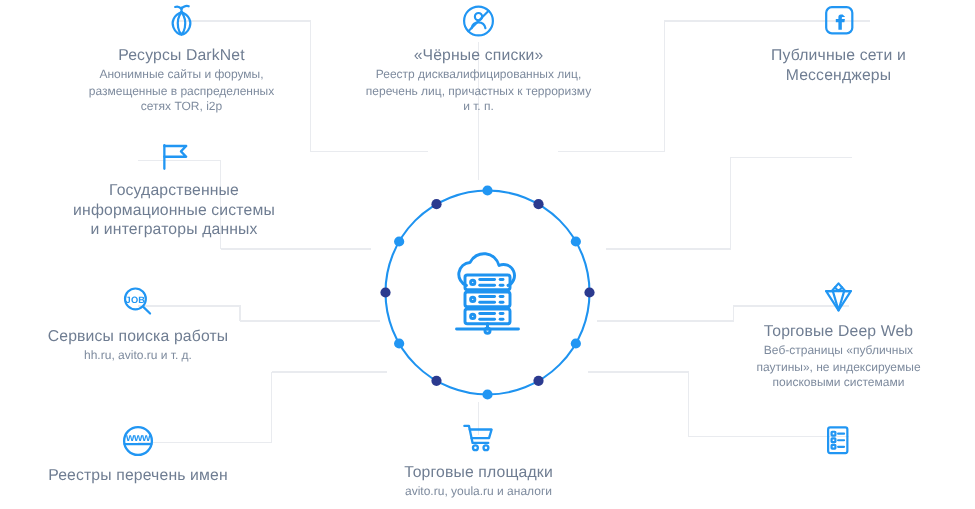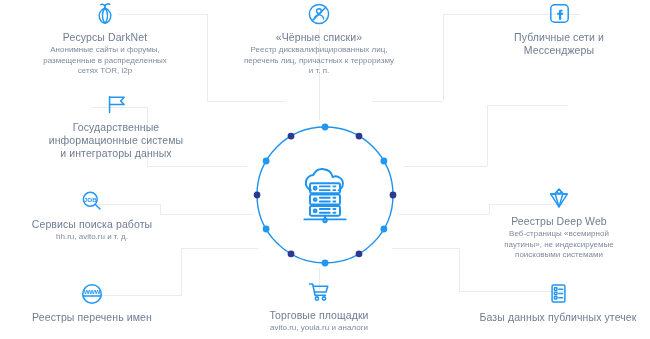--- a/index.html
+++ b/index.html
@@ -142,21 +142,21 @@
         <path d="M41 47 H43"></path>
         <path d="M41 51 H43"></path>
 
         <path d="M32 54.2 V58"></path>
         <path d="M10 58 H54"></path>
         <circle cx="32" cy="59.2" r="1.8"></circle>
       </g>
     </svg>
   </div>
 
-  <div class="node" style="left:0px;top:2px;width:210px;">
+  <div class="node" style="left:16px;top:2px;width:210px;">
     <span class="ico">
       <svg viewBox="0 0 28 28" width="24" height="24">
         <g fill="none" stroke="#2196f3" stroke-width="1.7" stroke-linecap="round" stroke-linejoin="round">
           <path d="M14 7 C20 9.5 22 14.5 20.3 19 C18.8 23 15.8 24.6 14 24.6 C12.2 24.6 9.2 23 7.7 19 C6 14.5 8 9.5 14 7 Z"></path>
           <path d="M14 7 C16.6 10.5 17.4 15 16.6 19.2 C16.2 21.6 15.2 23.4 14 24.4"></path>
           <path d="M14 7 C11.4 10.5 10.6 15 11.4 19.2 C11.8 21.6 12.8 23.4 14 24.4"></path>
           <path d="M14 7.2 V3.5"></path>
           <path d="M14 4.2 C15.8 2.2 18.4 2 19.6 2.6"></path>
           <path d="M14 4.6 C12.4 2.8 10.2 2.6 9.1 3.1"></path>
         </g>
@@ -233,22 +233,22 @@
     <span class="ico">
       <svg viewBox="0 0 28 28" width="24" height="24">
         <g fill="none" stroke="#2196f3" stroke-width="1.7" stroke-linecap="round" stroke-linejoin="round">
           <path d="M14 3.4 L19.2 9.4 L23.6 9.4 L14 24.4 L4.4 9.4 L8.8 9.4 Z"></path>
           <path d="M4.4 9.4 H23.6"></path>
           <path d="M9.6 9.4 L14 24.4 L18.4 9.4"></path>
           <path d="M11.2 6.6 L14 9.4 L16.8 6.6"></path>
         </g>
       </svg>
     </span>
-    <span class="ttl">Реестры Deep Web</span>
-    <span class="sub">Веб-страницы «всемирной
+    <span class="ttl">Торговые Deep Web</span>
+    <span class="sub">Веб-страницы «публичных
 паутины», не индексируемые
 поисковыми системами</span>
   </div>
 
   <div class="node" style="left:0px;top:282px;width:184px;text-align:center;">
     <span class="ico">
       <svg viewBox="0 0 28 28" width="24" height="24">
         <g fill="none" stroke="#2196f3" stroke-width="1.8" stroke-linecap="round" stroke-linejoin="round">
           <circle cx="14" cy="14" r="10.8"></circle>
           <path d="M3.6 16.4 H24.4"></path>
@@ -282,17 +282,16 @@
           <rect x="6.2" y="3.6" width="15.6" height="20.8" rx="1.6"></rect>
           <rect x="9" y="7.1" width="3.1" height="3.1" rx="0.5"></rect>
           <rect x="9" y="12.4" width="3.1" height="3.1" rx="0.5"></rect>
           <rect x="9" y="17.7" width="3.1" height="3.1" rx="0.5"></rect>
           <path d="M14.3 8.7 H19.1"></path>
           <path d="M14.3 14 H19.1"></path>
           <path d="M14.3 19.3 H19.1"></path>
         </g>
       </svg>
     </span>
-    <span class="ttl">Базы данных публичных утечек</span>
     <span class="sub"></span>
   </div>
 
 </div>
 
 </body></html>

